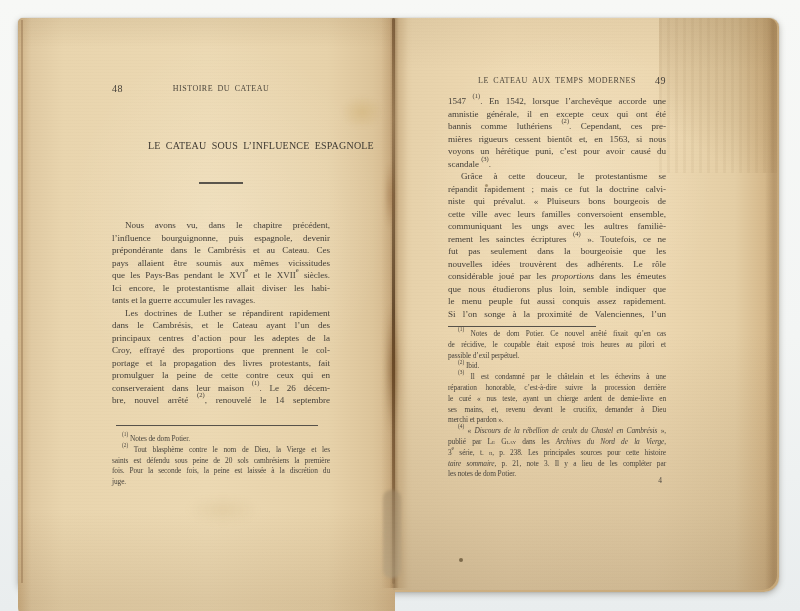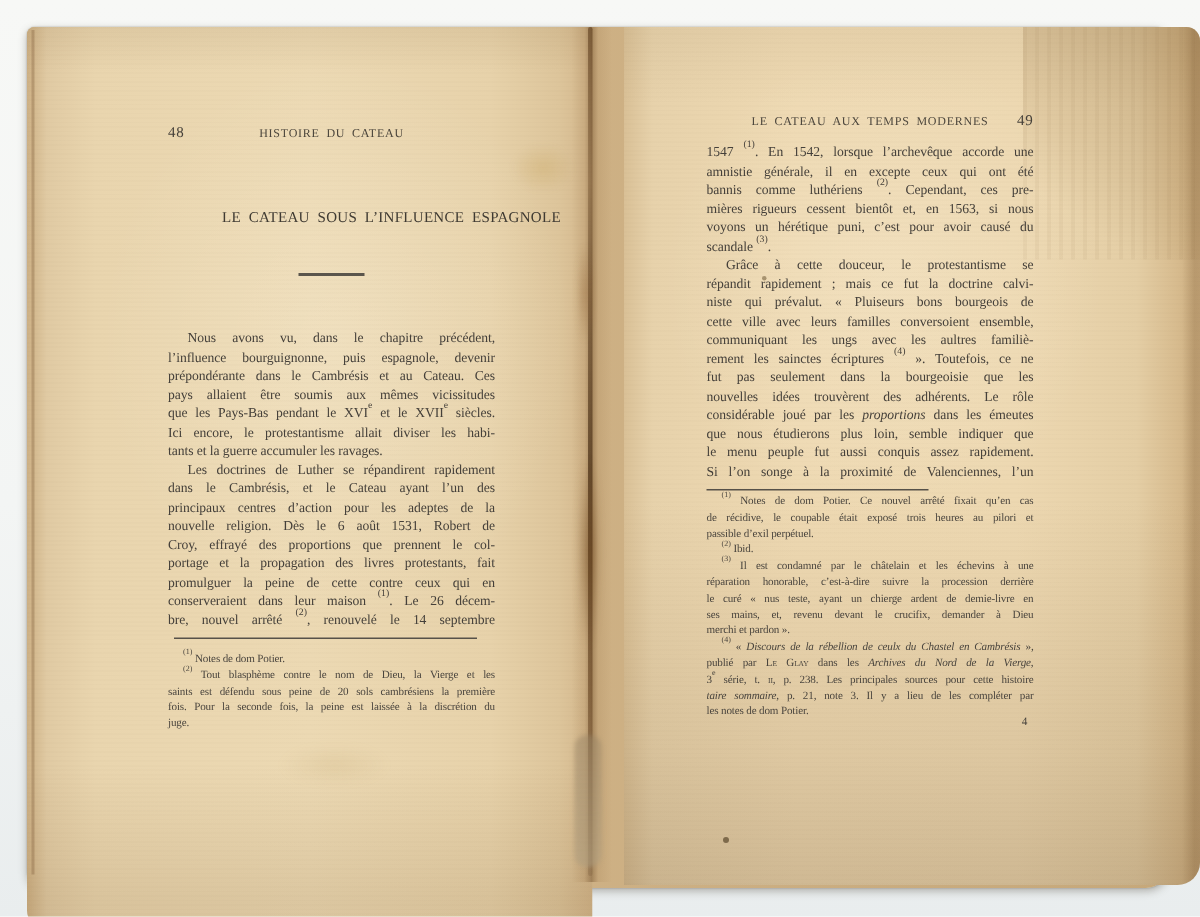--- a/index.html
+++ b/index.html
@@ -16,21 +16,21 @@
   }
   .page{position:absolute;top:0;overflow:hidden;}
   .page.left{
     left:0;width:377px;height:601px;border-radius:5px 0 0 12px;
     background:
       radial-gradient(ellipse 60% 45% at 55% 35%, rgba(255,250,235,.22), transparent 70%),
       linear-gradient(180deg, rgba(120,90,50,.10) 0, transparent 5%, transparent 82%, rgba(120,88,48,.14) 97%),
       linear-gradient(90deg,#cdb084 0%,#e0caa3 3.5%,#e9d5ae 12%,#ecd9b3 50%,#e7d2aa 82%,#ddc59b 94%,#d2b58a 100%);
   }
   .page.right{
-    left:398px;width:384px;height:572px;border-radius:0 9px 15px 0;
+    left:375px;width:384px;height:572px;border-radius:0 9px 15px 0;
     background:
       radial-gradient(ellipse 55% 40% at 45% 30%, rgba(255,250,235,.20), transparent 70%),
       linear-gradient(180deg, rgba(110,85,50,.07) 0, transparent 9%, transparent 55%, rgba(112,82,46,.13) 85%, rgba(100,72,40,.22) 100%),
       linear-gradient(90deg,#d9c096 0%,#e7d2ab 5%,#eed9b2 30%,#edd8b1 68%,#e4cea5 89%,#d7bb8e 96%,#cbad80 100%);
   }
   .texture{position:absolute;inset:0;pointer-events:none;
     background:repeating-linear-gradient(0deg, rgba(120,100,70,.02) 0 1px, transparent 1px 3px);}
   
   .gutter{position:absolute;left:363px;top:0;width:27px;height:570px;
     background:linear-gradient(90deg, transparent 0%, rgba(140,100,55,.16) 32%, rgba(95,60,24,.38) 50%, rgba(140,100,55,.14) 66%, transparent 100%);}
@@ -96,21 +96,20 @@
             <div class="line">prépondérante dans le Cambrésis et au Cateau. Ces</div>
             <div class="line">pays allaient être soumis aux mêmes vicissitudes</div>
             <div class="line">que les Pays-Bas pendant le XVI<sup>e</sup> et le XVII<sup>e</sup> siècles.</div>
             <div class="line">Ici encore, le protestantisme allait diviser les habi-</div>
             <div class="line flush">tants et la guerre accumuler les ravages.</div>
           </div>
           <div>
             <div class="line first">Les doctrines de Luther se répandirent rapidement</div>
             <div class="line">dans le Cambrésis, et le Cateau ayant l’un des</div>
             <div class="line">principaux centres d’action pour les adeptes de la</div>
-            <div class="line">nouvelle religion. Dès le 6 août 1531, Robert de</div>
             <div class="line">Croy, effrayé des proportions que prennent le col-</div>
             <div class="line">portage et la propagation des livres protestants, fait</div>
             <div class="line">promulguer la peine de cette contre ceux qui en</div>
             <div class="line">conserveraient dans leur maison <sup>(1)</sup>. Le 26 décem-</div>
             <div class="line">bre, nouvel arrêté <sup>(2)</sup>, renouvelé le 14 septembre</div>
           </div>
         </div>
       <div class="fn-rule" style="left:98px;top:407px;width:202px;"></div>
       <div class="fn-col" style="left:94px;top:416px;">
           <div>

